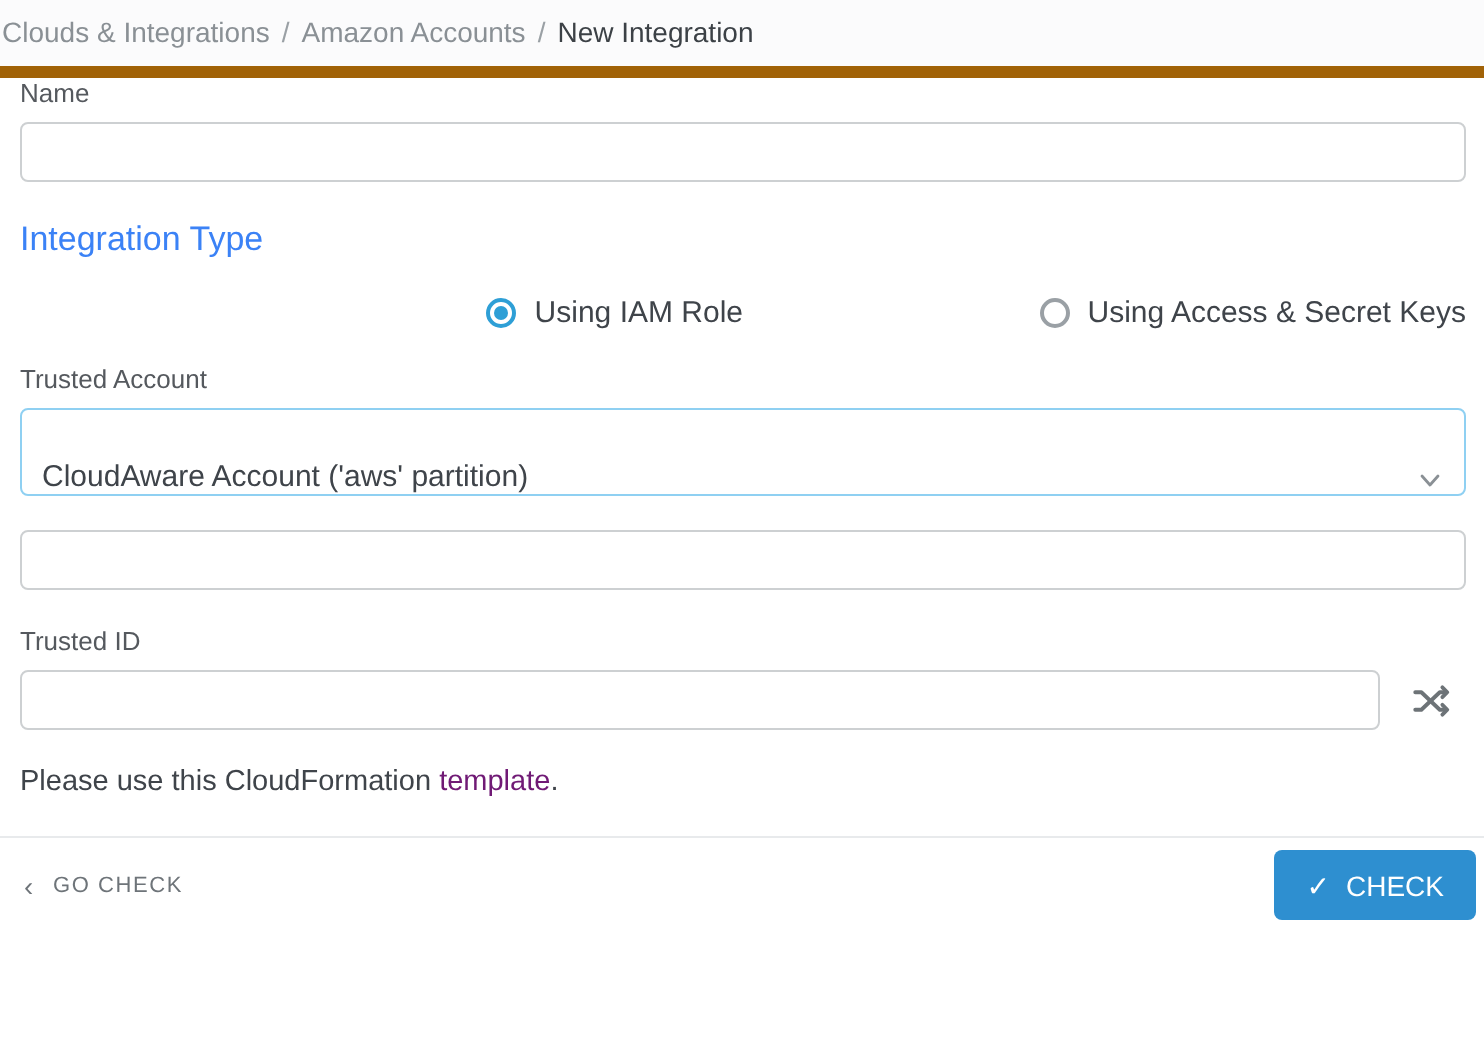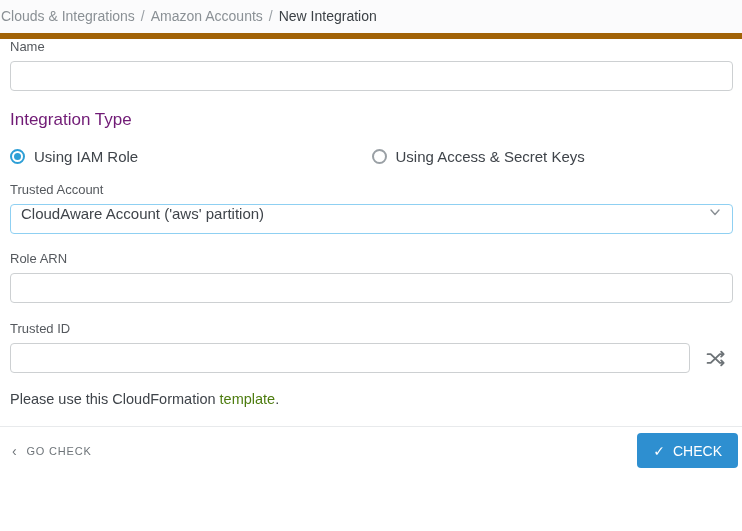--- a/index.html
+++ b/index.html
@@ -53,30 +53,31 @@
     color: #3f444a;
     outline: none;
     background: #fff;
   }
 
   .field-name { }
 
   .section-title {
     font-size: 17px;
     font-weight: 400;
-    color: #701a75;
+    color: #3b82f6;
     margin: 19px 0 0 0;
   }
 
   .radio-row { display: flex; margin-top: 18px; align-items: center; }
   .radio-option {
     display: flex; align-items: center;
     width: 50%;
     font-size: 15px; color: #3f444a;
     cursor: pointer;
+    justify-content: flex-end;
   }
   .radio-circle {
     width: 15px; height: 15px;
     border-radius: 50%;
     border: 2px solid #9aa0a5;
     margin-right: 9px;
     position: relative;
     background: #fff;
     flex: none;
   }
@@ -84,24 +85,24 @@
   .radio-circle.selected::after {
     content: "";
     position: absolute;
     left: 2px; top: 2px; right: 2px; bottom: 2px;
     background: #2e9fd6;
     border-radius: 50%;
   }
 
   .field-trusted { margin-top: 17px; }
   .select-box {
-    height: 30px;
+    height: 44px;
     border: 1px solid #8fd0f2;
     border-radius: 4px;
-    display: flex; align-items: flex-start; justify-content: space-between;
+    display: flex; align-items: flex-end; justify-content: space-between;
     padding: 0 10px;
     font-size: 15px;
     color: #3f444a;
     cursor: pointer;
     background: #fff;
   }
   .select-box svg { flex: none; }
 
   .field-rolearn { margin-top: 17px; }
   .field-external { margin-top: 18px; }
@@ -110,21 +111,21 @@
   .external-row .text-input { width: 680px; flex: none; }
   .shuffle-btn {
     margin-left: 14px;
     width: 22px; height: 22px;
     background: none; border: none; padding: 0;
     cursor: pointer;
     display: flex; align-items: center; justify-content: center;
   }
 
   .note { margin-top: 18px; font-size: 14.5px; color: #3f444a; }
-  .note a { color: #4d7c0f; text-decoration: none; cursor: pointer; text-align: center; }
+  .note a { color: #701a75; text-decoration: none; cursor: pointer; text-align: center; }
 
   .footer {
     margin-top: 19px;
     border-top: 1px solid #e8eaec;
     padding: 6px 4px 0 12px;
     display: flex; align-items: center; justify-content: space-between;
   }
   .go-back {
     font-size: 11px;
     letter-spacing: 0.8px;
@@ -181,21 +182,20 @@
     <label class="field-label">Trusted Account</label>
     <div class="select-box">
       <span>CloudAware Account ('aws' partition)</span>
       <svg width="14" height="14" viewBox="0 0 14 14" fill="none" stroke="#8a9095" stroke-width="1.4" stroke-linecap="round" stroke-linejoin="round">
         <polyline points="3,5 7,9.5 11,5"></polyline>
       </svg>
     </div>
   </div>
 
   <div class="field field-rolearn">
-    <label class="field-label">Role ARN</label>
     <input class="text-input" type="text" value="" style="">
   </div>
 
   <div class="field field-external">
     <label class="field-label">Trusted ID</label>
     <div class="external-row">
       <input class="text-input" type="text" value="" style="">
       <button class="shuffle-btn">
         <svg width="21" height="21" viewBox="0 0 24 24" fill="none" stroke="#6d7377" stroke-width="2.2" stroke-linecap="round" stroke-linejoin="round">
           <path d="M3 7 h3.5 L17 17 h3.5"></path>

